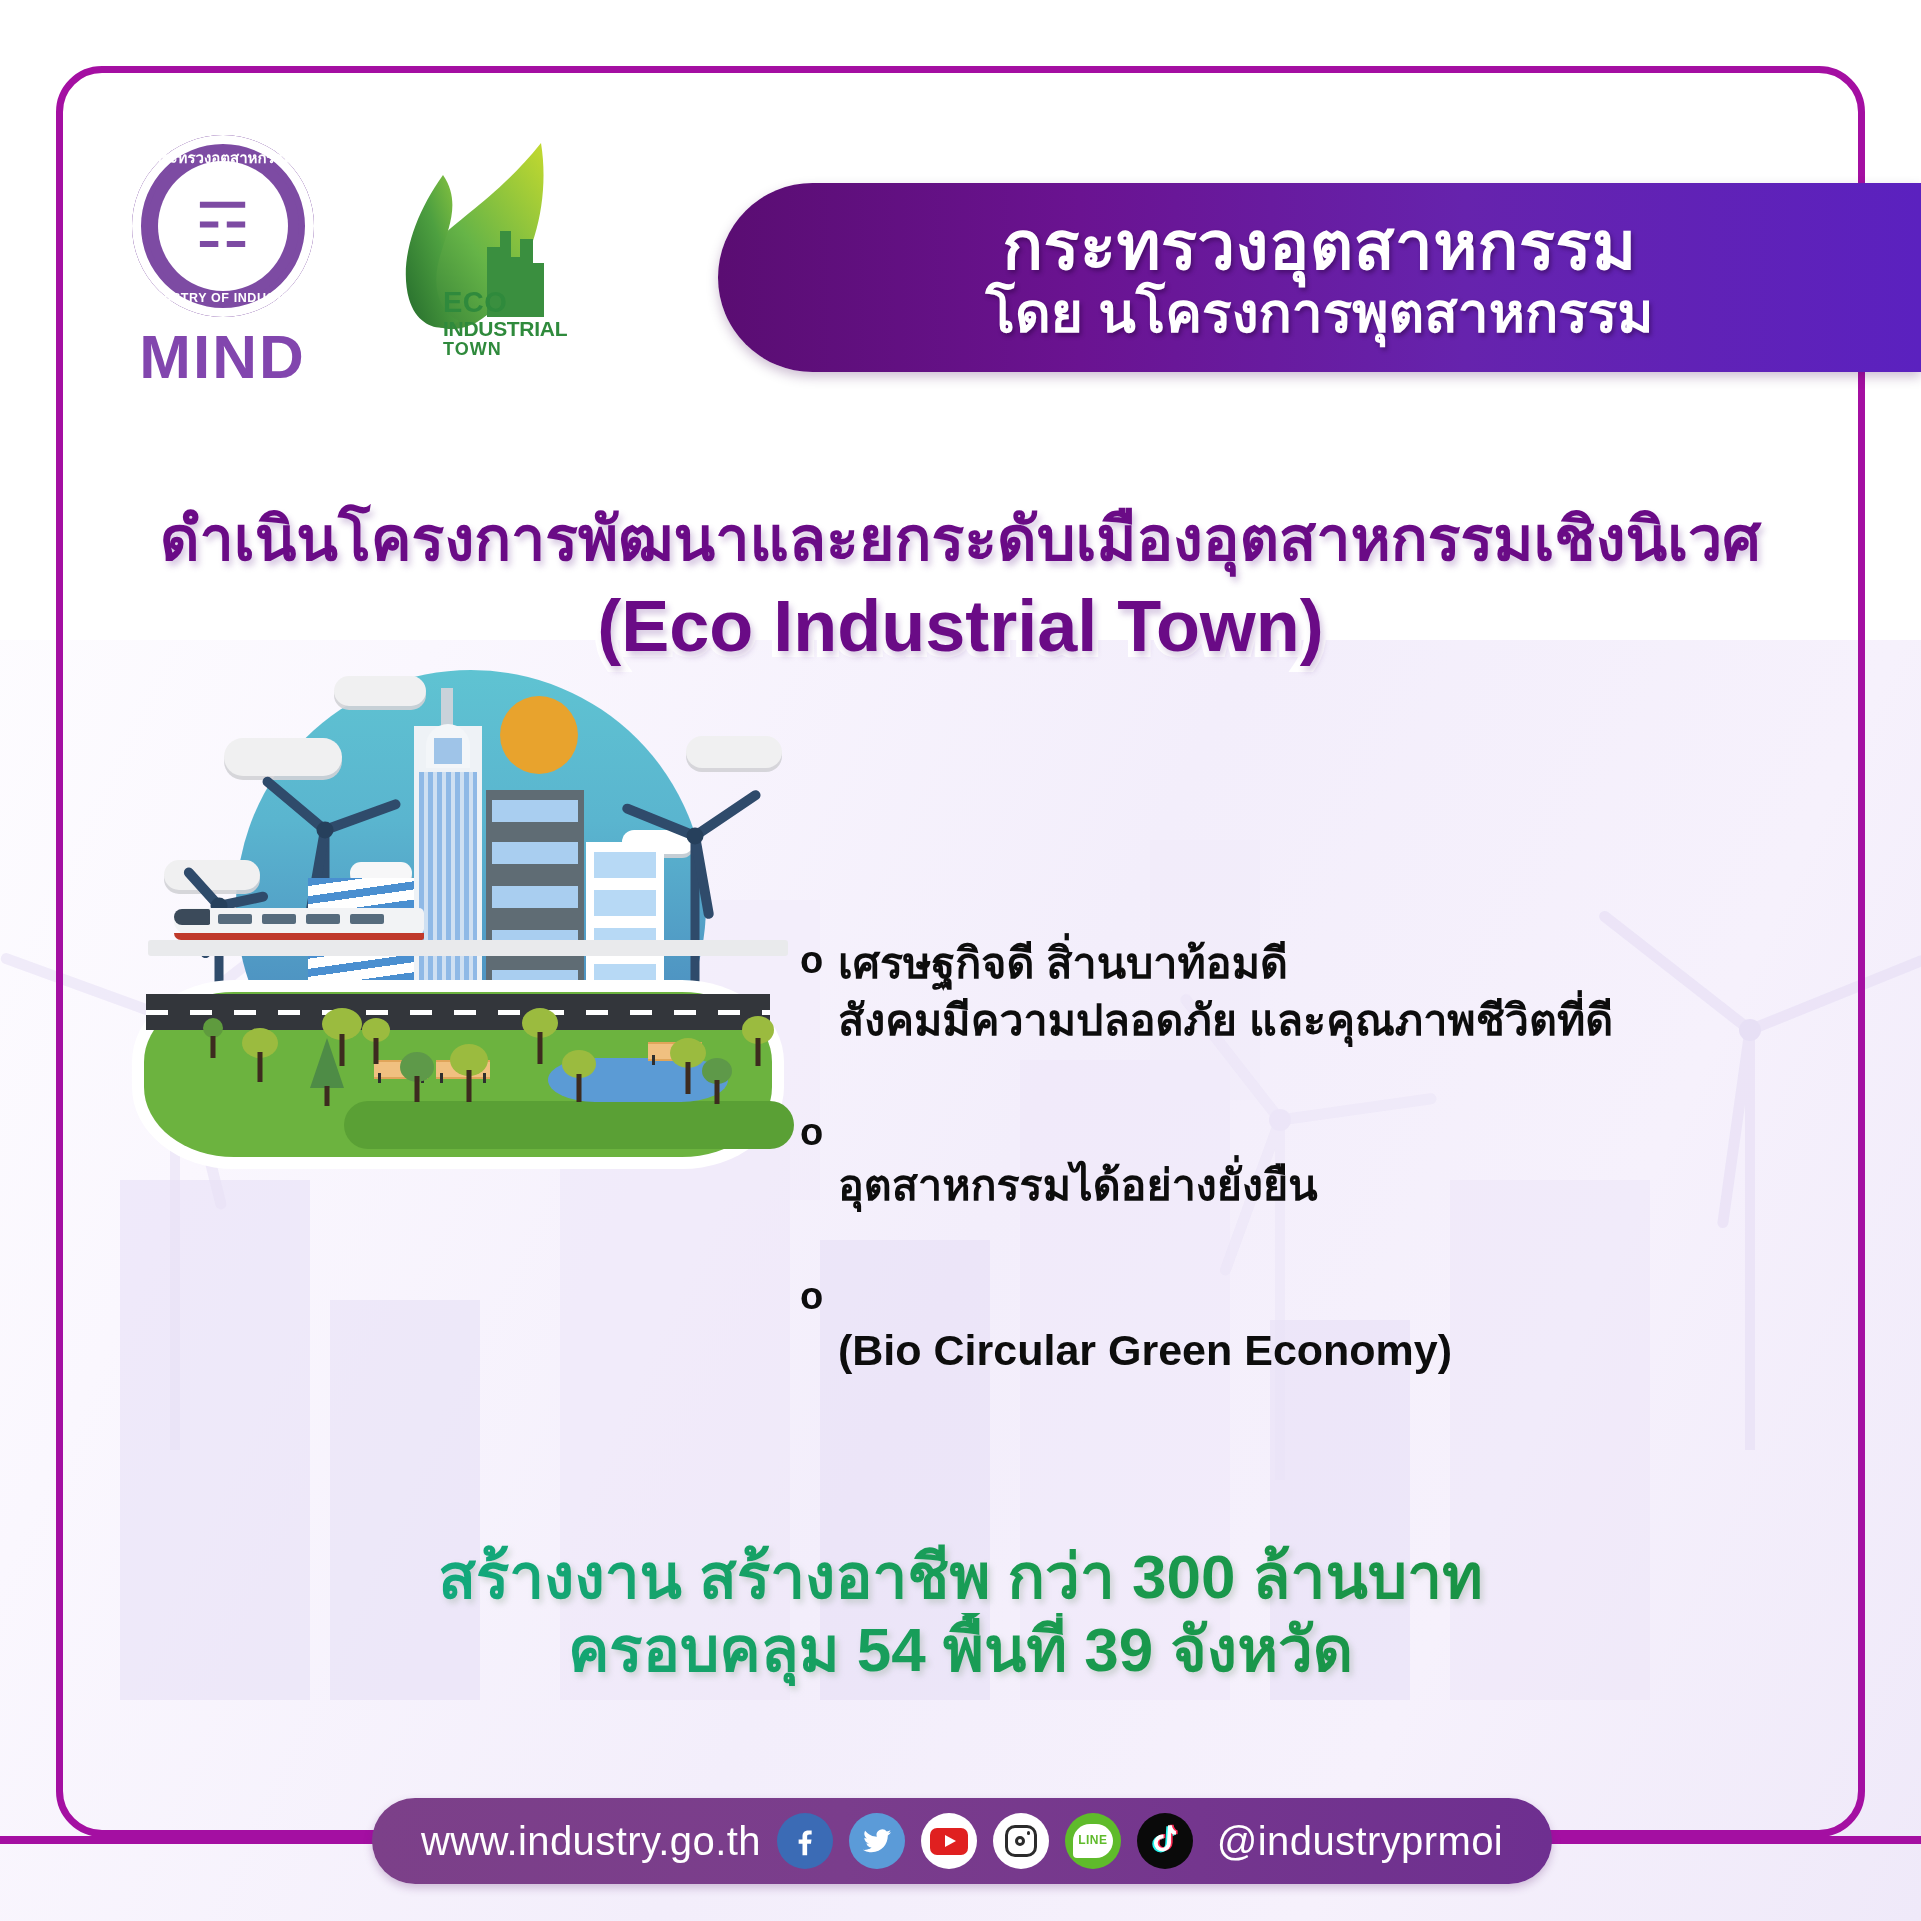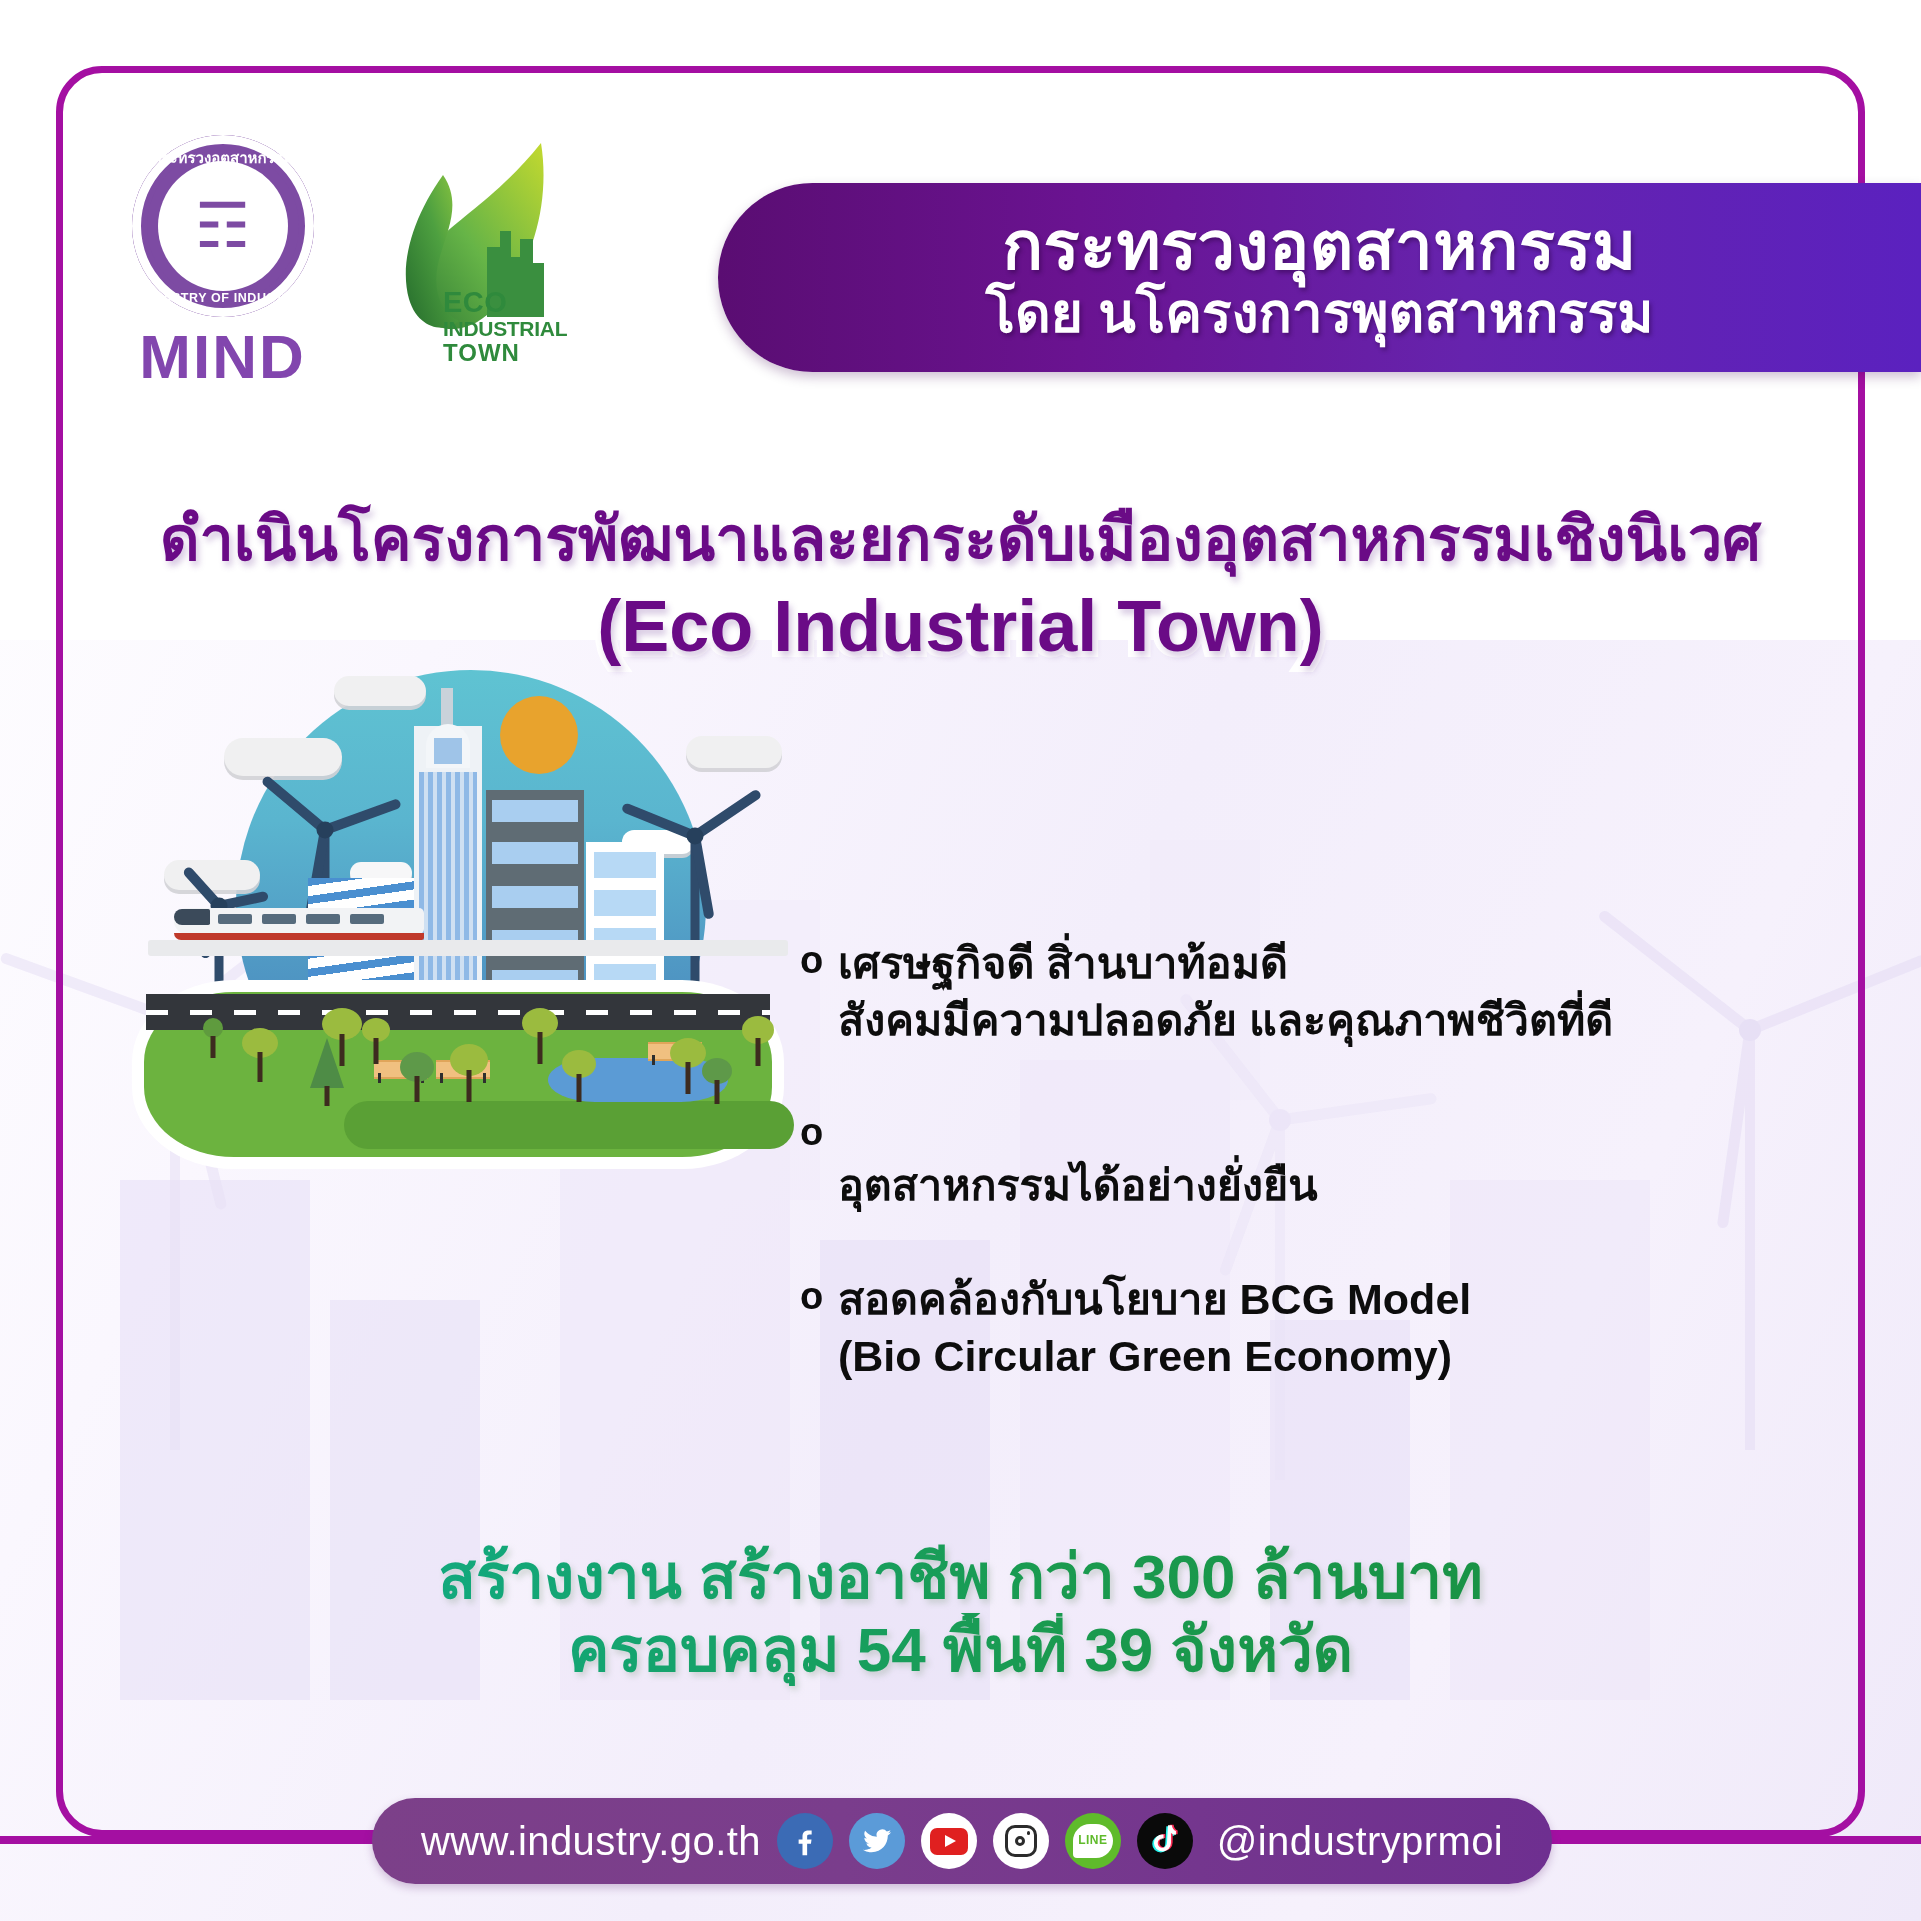--- a/index.html
+++ b/index.html
@@ -53,21 +53,21 @@
         font-size:62px;color:#7d4ba3;line-height:1;}
   .seal .arc-top{position:absolute;left:0;right:0;top:11px;text-align:center;font-size:15px;color:#fff;font-weight:bold;}
   .seal .arc-bot{position:absolute;left:0;right:0;bottom:12px;text-align:center;font-size:12.5px;color:#fff;font-weight:bold;letter-spacing:.6px;}
   .mind{font-size:62px;font-weight:bold;color:#8246ae;letter-spacing:2px;margin-top:4px;}
 
   .eco-logo{position:relative;width:205px;height:250px;}
   .leaf{position:absolute;left:6px;top:0;width:175px;height:200px;}
   .eco-text{position:absolute;left:58px;top:152px;color:#2f8a3c;font-weight:bold;line-height:1.06;}
   .eco-text .e1{font-size:29px;letter-spacing:.5px;}
   .eco-text .e2{font-size:21px;letter-spacing:-.3px;}
-  .eco-text .e3{font-size:24px;letter-spacing:1px;}
+  .eco-text .e3{font-size:18px;letter-spacing:1px;}
 
   
   .title-thai{
     position:absolute;left:0;right:0;top:490px;text-align:center;
     font-size:61px;font-weight:bold;color:#6a0b86;white-space:nowrap;
     -webkit-text-stroke:11px #ffffff;paint-order:stroke fill;
     text-shadow:3px 5px 6px rgba(110,60,150,.28);
   }
   .title-eng{
     position:absolute;left:0;right:0;top:585px;text-align:center;
@@ -407,21 +407,20 @@
     </div>
     <div class="bullet">
       <div class="ln">
           <span class="mark">o</span>
         </div>
       <div class="ln2">อุตสาหกรรมได้อย่างยั่งยืน</div>
     </div>
     <div class="bullet">
       <div class="ln">
           <span class="mark">o</span>
-          <span>สอดคล้องกับนโยบาย BCG Model</span>
         </div>
       <div class="ln2">(Bio Circular Green Economy)</div>
     </div>
   </div>
 
   <div class="green-wrap">
     <div class="green-outline" style="top:0;">
       <div class="g1">สร้างงาน สร้างอาชีพ กว่า 300 ล้านบาท</div>
       <div class="g2">ครอบคลุม 54 พื้นที่ 39 จังหวัด</div>
     </div>

